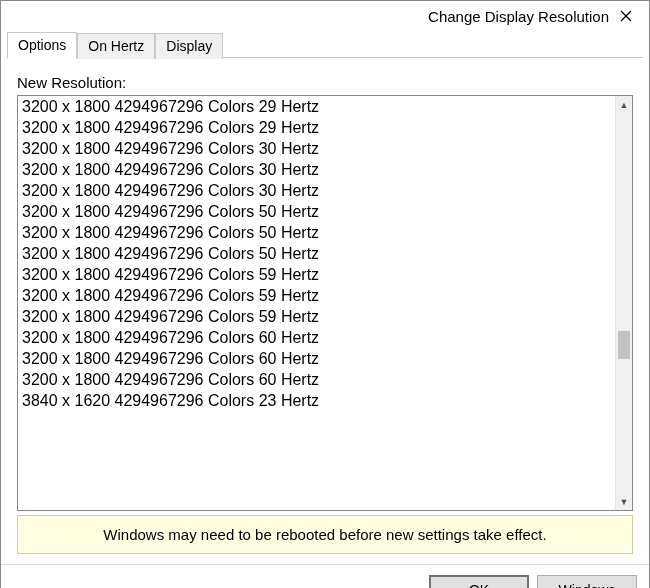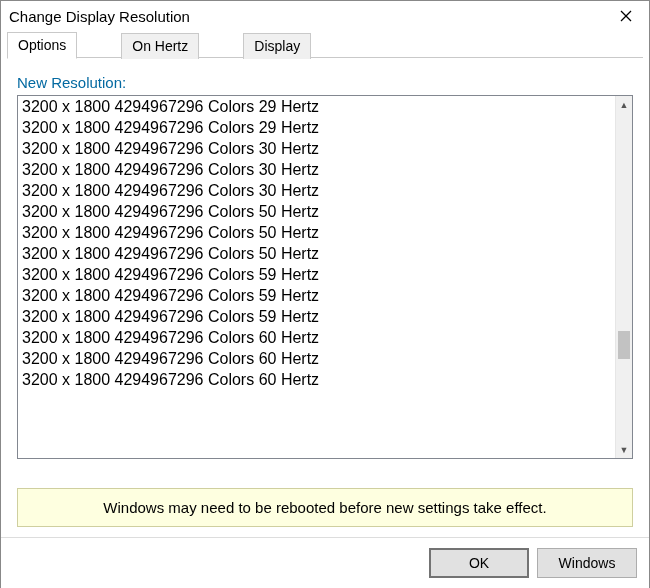--- a/index.html
+++ b/index.html
@@ -17,42 +17,41 @@
     height: 588px;
     border: 1px solid #888;
     background: #fff;
     display: flex;
     flex-direction: column;
     position: relative;
   }
   .titlebar {
     display: flex;
     align-items: center;
-    justify-content: space-between;
+    justify-content: flex-end;
     padding: 4px 6px 4px 8px;
     font-size: 15px;
     color: #000;
   }
   .title-text { font-size: 15px; }
   .close-btn {
     width: 34px;
     height: 22px;
     display: flex;
     align-items: center;
     justify-content: center;
     color: #000;
   }
   .close-btn svg { width: 12px; height: 12px; }
   .tabstrip {
     display: flex;
     align-items: center;
     padding: 0 6px;
     height: 28px;
     position: relative;
-    gap: 44px;
   }
   .tabstrip::after {
     content: "";
     position: absolute;
     left: 6px; right: 6px; bottom: 0;
     height: 1px;
     background: #c9c9c9;
   }
   .tab {
     padding: 4px 10px 5px 10px;
@@ -73,25 +72,25 @@
   }
   .tabcontent {
     flex: 1;
     padding: 16px 16px 10px 16px;
     display: flex;
     flex-direction: column;
   }
   .label-new {
     font-size: 15px;
     margin-bottom: 4px;
-    color: #0369a1;
+    color: #000000;
   }
   .listwrap {
     border: 1px solid #828790;
-    height: 364px;
+    height: 416px;
     display: flex;
     background: #fff;
   }
   .listbox {
     flex: 1;
     overflow: hidden;
     padding: 0 4px;
     font-size: 16px;
     line-height: 21px;
     color: #000;
@@ -115,21 +114,21 @@
   }
   .sb-track { flex: 1; position: relative; }
   .sb-thumb {
     position: absolute;
     left: 2px; right: 2px;
     top: 218px;
     height: 28px;
     background: #c2c2c2;
   }
   .notice {
-    margin-top: 29px;
+    margin-top: 4px;
     border: 1px solid #cfcf9f;
     background: #feffe0;
     padding: 10px 8px;
     text-align: center;
     font-size: 15px;
     color: #000;
   }
   .btnrow {
     border-top: 1px solid #ddd;
     padding: 10px 12px 12px 12px;
@@ -187,20 +186,21 @@
           <div>3200 x 1800 4294967296 Colors 30 Hertz</div>
           <div>3200 x 1800 4294967296 Colors 50 Hertz</div>
           <div>3200 x 1800 4294967296 Colors 50 Hertz</div>
           <div>3200 x 1800 4294967296 Colors 50 Hertz</div>
           <div>3200 x 1800 4294967296 Colors 59 Hertz</div>
           <div>3200 x 1800 4294967296 Colors 59 Hertz</div>
           <div>3200 x 1800 4294967296 Colors 59 Hertz</div>
           <div>3200 x 1800 4294967296 Colors 60 Hertz</div>
           <div>3200 x 1800 4294967296 Colors 60 Hertz</div>
           <div>3200 x 1800 4294967296 Colors 60 Hertz</div>
+          <div>3840 x 1620 4294967296 Colors 23 Hertz</div>
         </div>
       <div class="scrollbar">
         <div class="sb-btn">
           <span>▲</span>
         </div>
         <div class="sb-track">
           <div class="sb-thumb"></div>
         </div>
         <div class="sb-btn">
           <span>▼</span>

